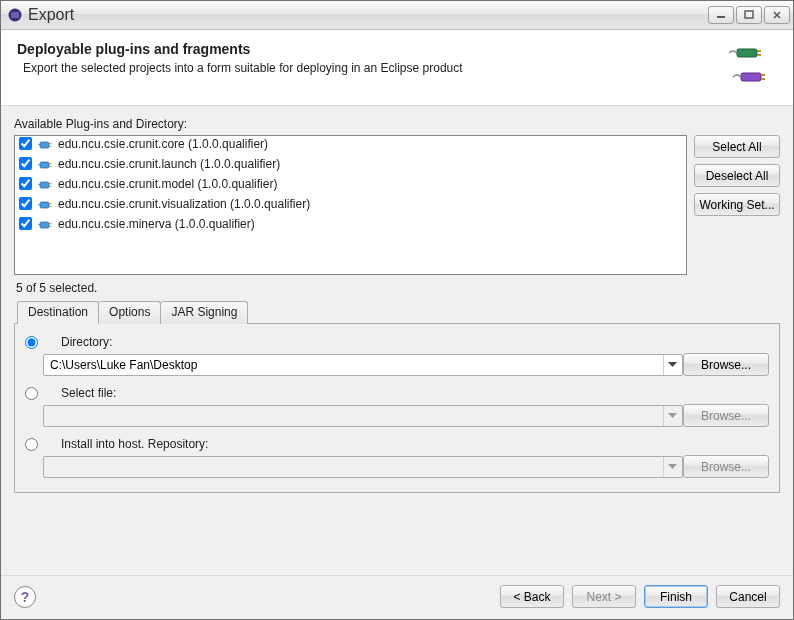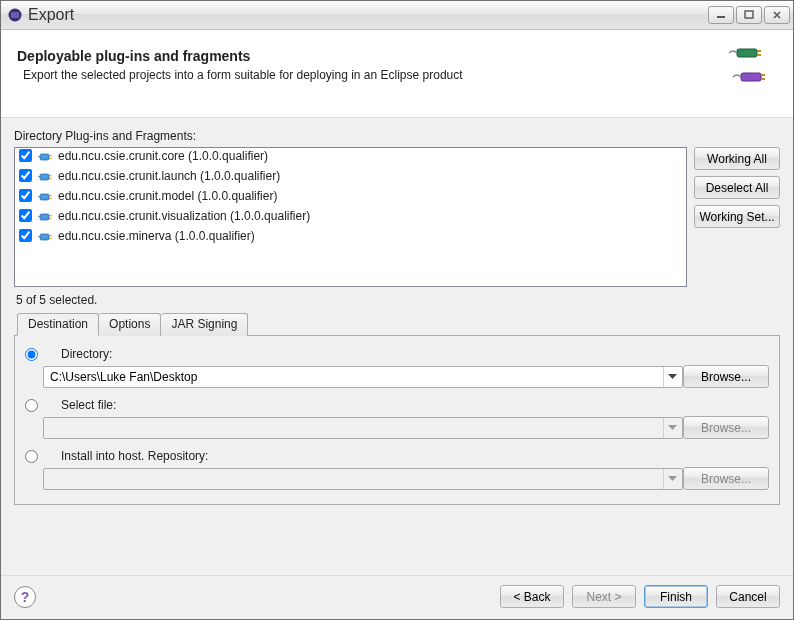--- a/index.html
+++ b/index.html
@@ -46,24 +46,23 @@
     border-radius: 3px;
     background: linear-gradient(to bottom, #fafafa, #e2e2e2);
     display:flex; align-items:center; justify-content:center;
     font-size: 10px;
     color: #555;
     cursor: default;
   }
   .header-panel {
     background: #fff;
     border-bottom: 1px solid #dcdcdc;
-    padding: 11px 16px 28px 16px;
+    padding: 11px 16px 16px 16px;
     display: flex;
     position: relative;
-    align-items: center;
   }
   .header-text { flex:1; }
   .header-text h1 {
     margin: 0 0 4px 0;
     font-size: 14px;
     font-weight: bold;
     color: #222;
   }
   .header-text p {
     margin: 0;
@@ -279,21 +278,21 @@
       <svg width="48" height="24" viewBox="0 0 48 24">
         <rect x="12" y="8" width="20" height="8" rx="2" fill="#8a4fc4" stroke="#5b2e87"></rect>
         <rect x="32" y="9" width="4" height="2" fill="#c09020"></rect>
         <rect x="32" y="13" width="4" height="2" fill="#c09020"></rect>
         <path d="M4 12 q4 -4 8 0" stroke="#888" fill="none" stroke-width="1.5"></path>
       </svg>
     </div>
   </div>
 
   <div class="content">
-    <div class="avail-label">Directory Plug-ins and Fragments:</div>
+    <div class="avail-label">Available Plug-ins and Directory:</div>
 
     <div class="row-flex">
       <div class="listbox" id="plugin-list">
           <div class="list-item">
             <input type="checkbox" checked="" style="">
             <span class="plugin-icon">
               <svg width="16" height="16" viewBox="0 0 16 16">
                 <rect x="2" y="5" width="9" height="6" rx="1.5" fill="#4a9be0" stroke="#1e5e9e" stroke-width="0.7"></rect>
                 <rect x="11" y="6" width="2.5" height="1.2" fill="#d4a017"></rect>
                 <rect x="11" y="8.8" width="2.5" height="1.2" fill="#d4a017"></rect>
@@ -345,21 +344,21 @@
                 <rect x="2" y="5" width="9" height="6" rx="1.5" fill="#4a9be0" stroke="#1e5e9e" stroke-width="0.7"></rect>
                 <rect x="11" y="6" width="2.5" height="1.2" fill="#d4a017"></rect>
                 <rect x="11" y="8.8" width="2.5" height="1.2" fill="#d4a017"></rect>
                 <path d="M0 8 q1.2 -2 2 0" stroke="#888" stroke-width="1" fill="none"></path>
               </svg>
             </span>
             <span>edu.ncu.csie.minerva (1.0.0.qualifier)</span>
           </div>
         </div>
       <div class="side-btns">
-        <div class="btn">Working All</div>
+        <div class="btn">Select All</div>
         <div class="btn">Deselect All</div>
         <div class="btn">Working Set...</div>
       </div>
     </div>
 
     <div class="count-label">5 of 5 selected.</div>
 
     <div class="tab-folder">
       <div class="tab-strip">
         <div class="tab active">Destination</div>

